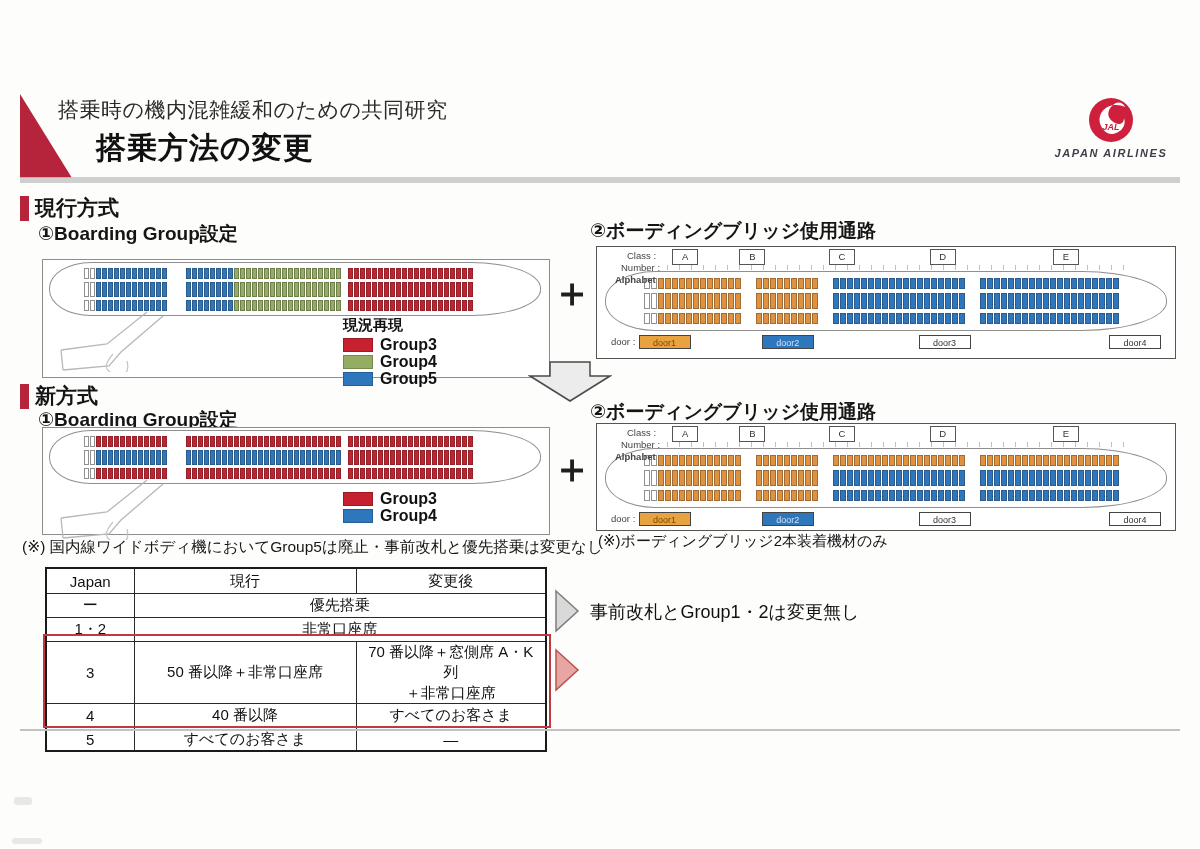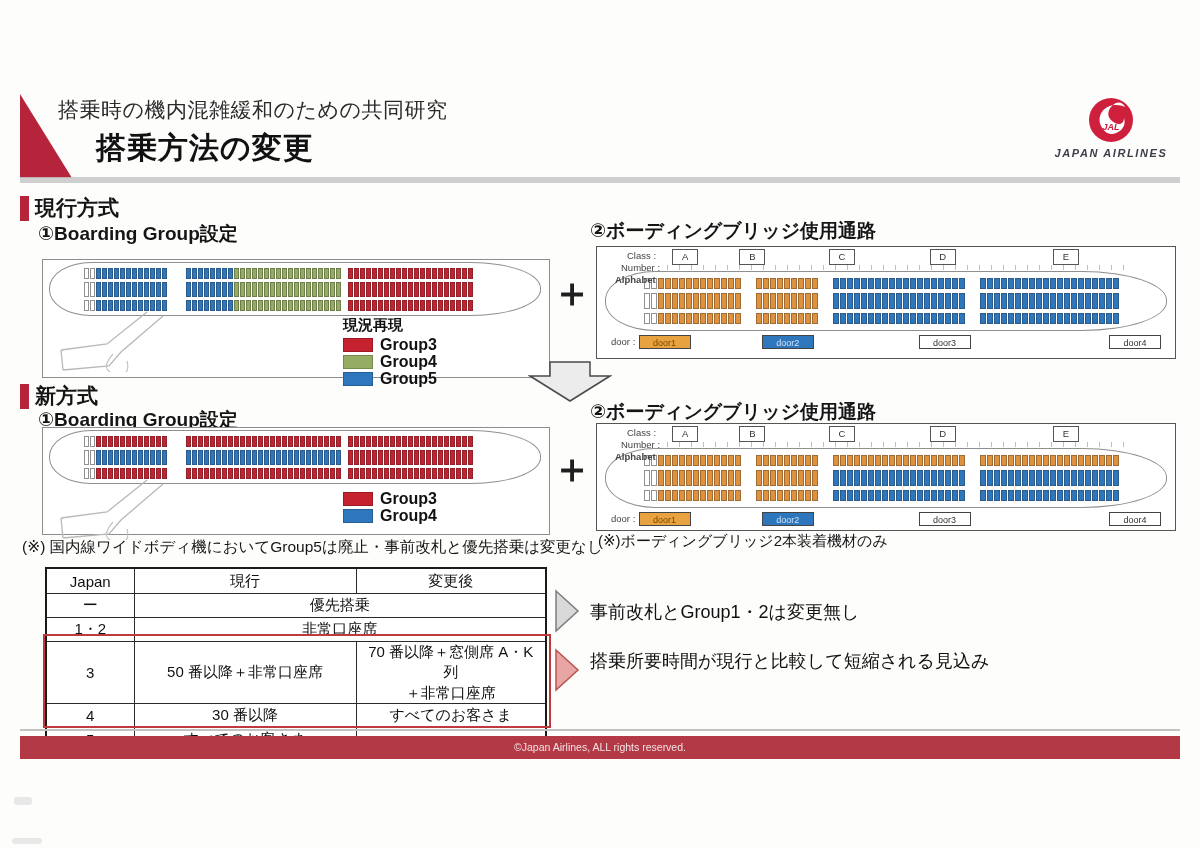--- a/index.html
+++ b/index.html
@@ -952,21 +952,21 @@
         <td colspan="2">非常口座席</td>
       </tr>
       <tr class="tall">
         <td>3</td>
         <td>50 番以降＋非常口座席</td>
         <td class="pre">70 番以降＋窓側席 A・K 列
 ＋非常口座席</td>
       </tr>
       <tr>
         <td>4</td>
-        <td>30 番以降</td>
+        <td>40 番以降</td>
         <td>すべてのお客さま</td>
       </tr>
       <tr>
         <td>5</td>
         <td>すべてのお客さま</td>
         <td>―</td>
       </tr>
     </tbody>
   </table>
   <div class="abs red-frame"></div>
@@ -977,23 +977,19 @@
     </svg>
   </div>
   <div class="abs ann-text" style="left:590px;top:599px;">事前改札とGroup1・2は変更無し</div>
 
   <div class="abs" style="left:554px;top:648px;">
     <svg width="26" height="44" viewBox="0 0 26 44">
       <polygon points="2,2 24,22 2,42" fill="#e7a5a3" stroke="#b85450" stroke-width="1.5"></polygon>
     </svg>
   </div>
   <div class="abs ann-text" style="left:590px;top:648px;">
-    <div>搭乗所要時間が現行と比較して短縮される見込み</div>
   </div>
 
   <div class="abs foot-line"></div>
-  <div class="abs foot-bar">
-    <div class="foot-text">©Japan Airlines, ALL rights reserved.</div>
-  </div>
 
   <div class="abs artifact" style="left:14px;top:797px;width:18px;height:8px;"></div>
   <div class="abs artifact" style="left:12px;top:838px;width:30px;height:6px;"></div>
 </div>
 
 </body></html>

